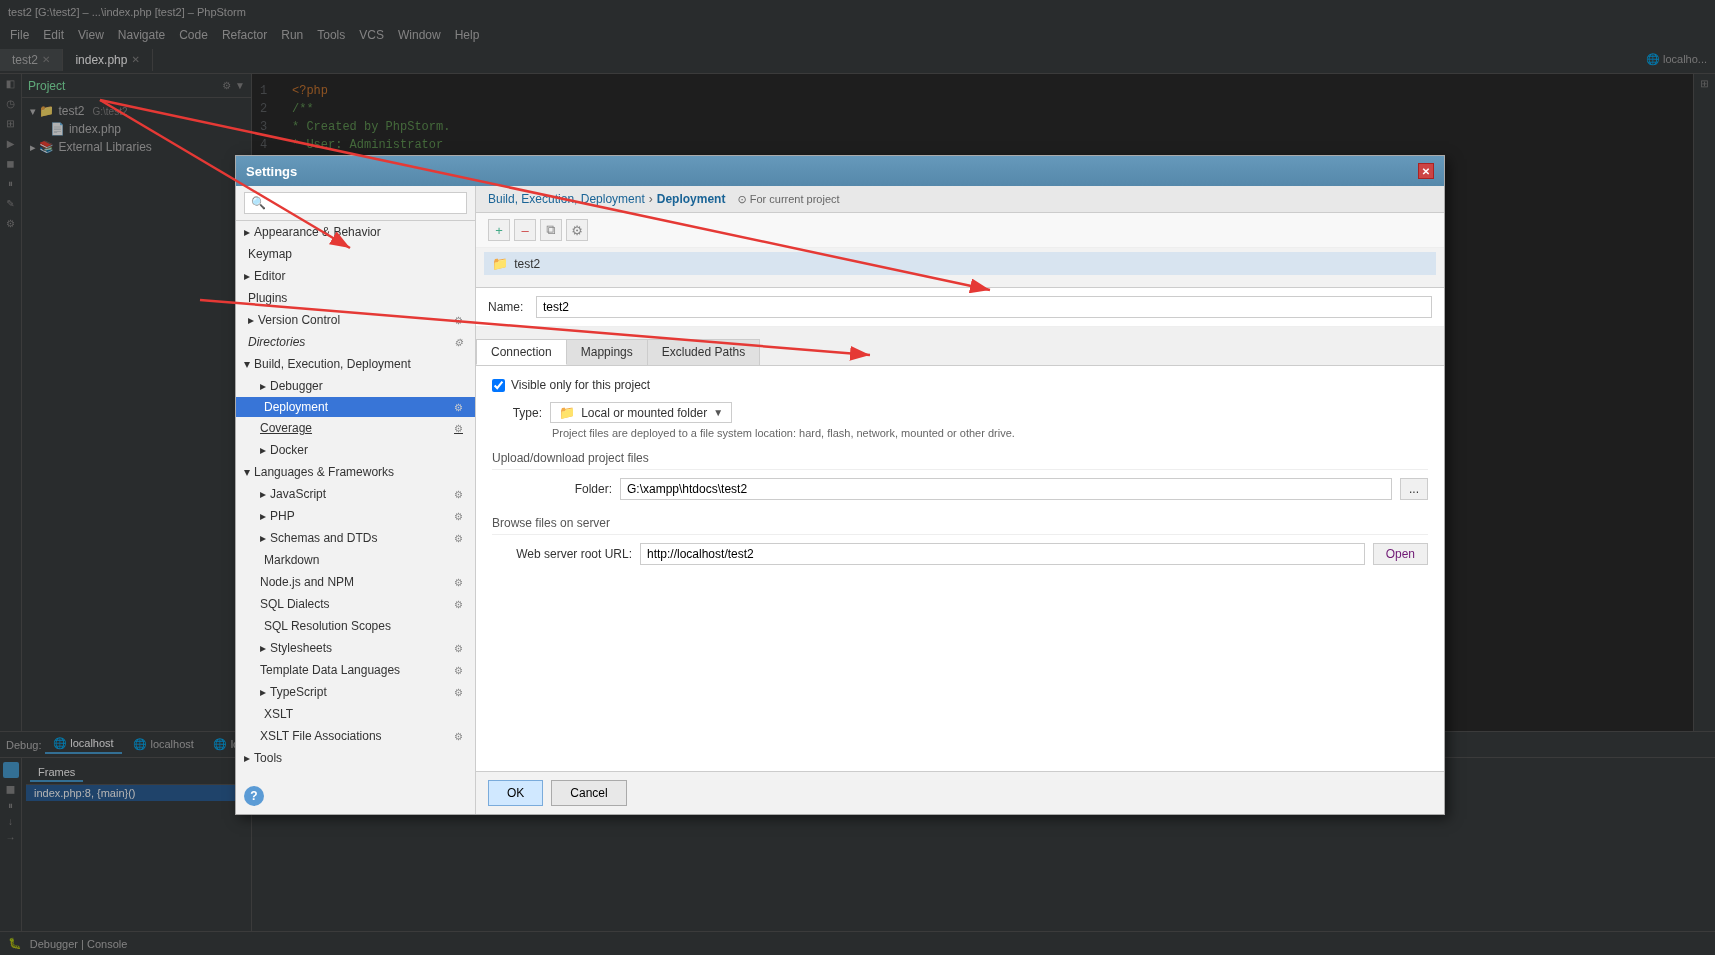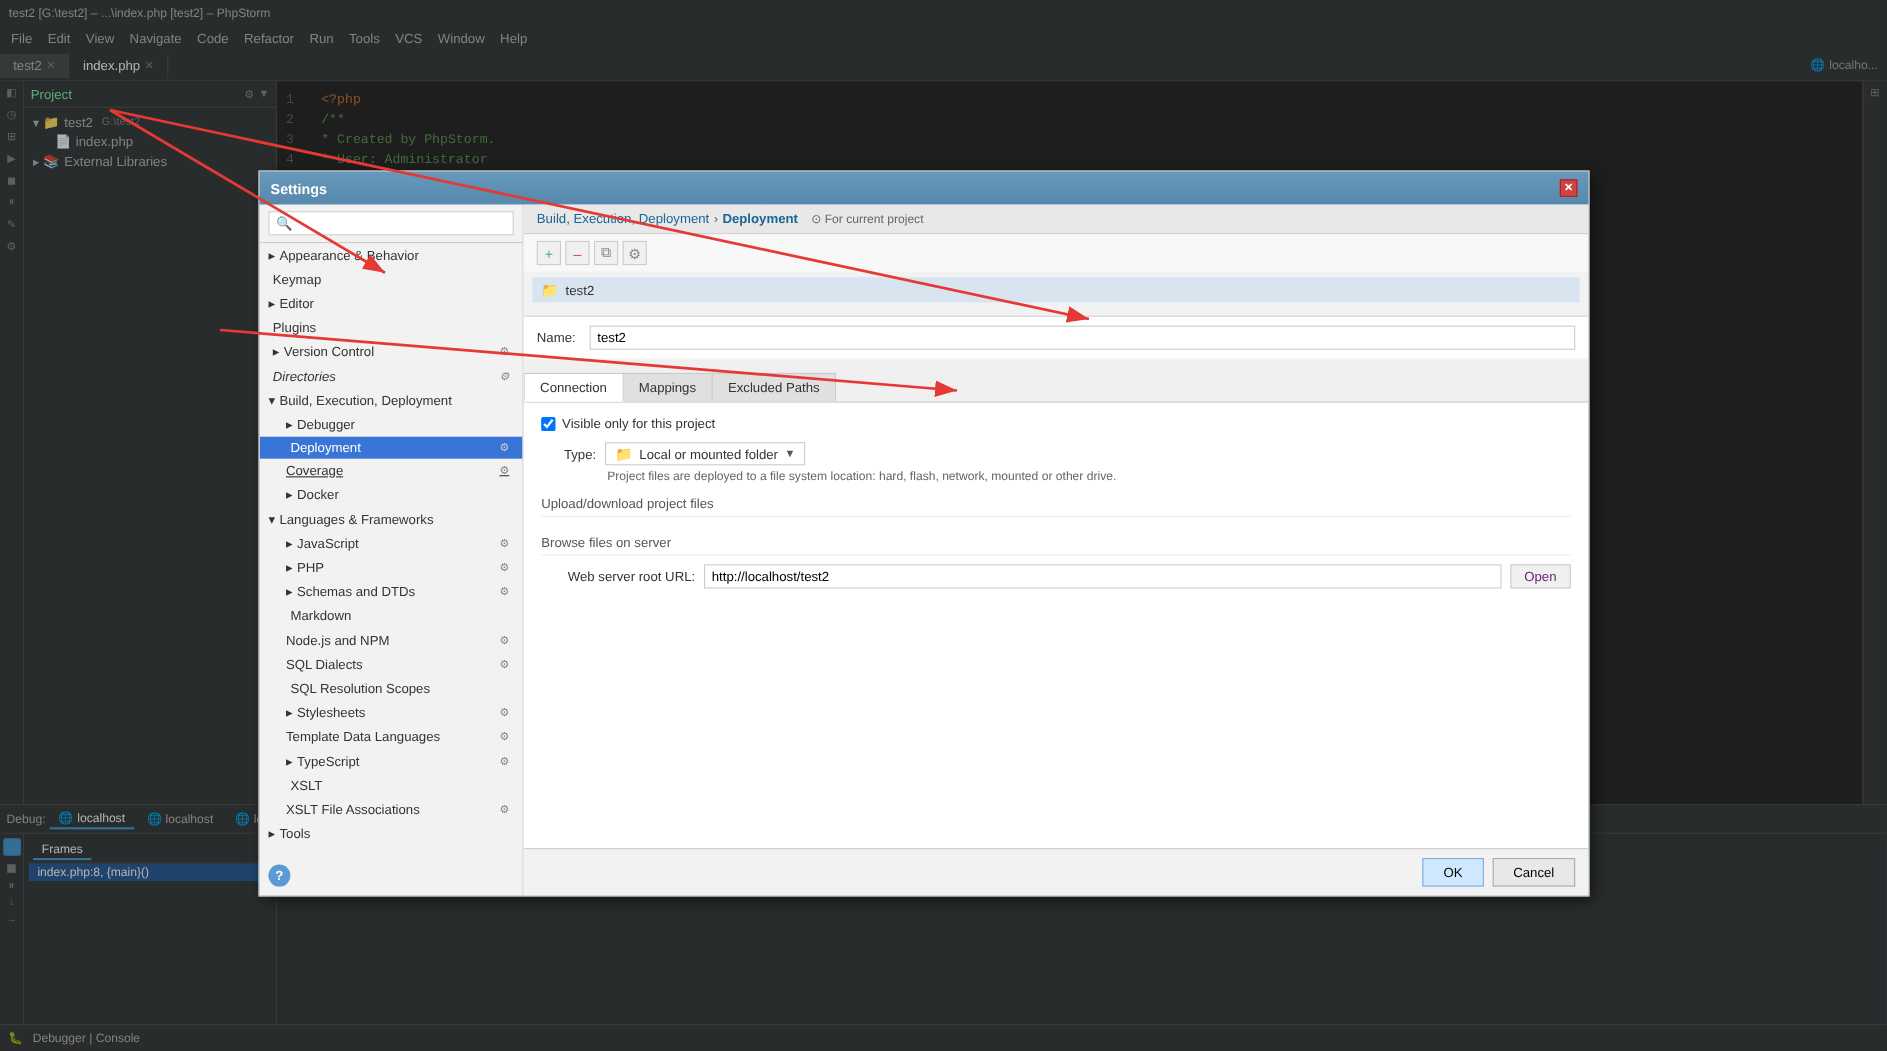--- a/index.html
+++ b/index.html
@@ -505,21 +505,20 @@
       cursor: pointer;
       font-size: 12px;
       color: #701a75;
     }
 
     
     .dialog-footer {
       padding: 8px 12px;
       border-top: 1px solid #ccc;
       display: flex;
-      justify-content: flex-end;
       gap: 8px;
       background: #f2f2f2;
     }
     .footer-btn {
       padding: 5px 18px;
       border: 1px solid #aaa;
       cursor: pointer;
       font-size: 12px;
       background: #e8e8e8;
     }
@@ -888,20 +887,25 @@
                 <span class="folder-icon">📁</span>
                 <span>Local or mounted folder</span>
                 <span class="arrow">▼</span>
               </div>
             </div>
 
             <div class="form-note" style="margin-left:60px;margin-bottom:12px;">Project files are deployed to a file system location: hard, flash, network, mounted or other drive.</div>
 
             <div class="section-title">Upload/download project files</div>
 
+            <div class="form-row">
+              <span class="form-label">Folder:</span>
+              <input class="form-input" type="text" value="G:\xampp\htdocs\test2" style="">
+              <button class="browse-btn">...</button>
+            </div>
 
             <div class="section-title" style="margin-top:16px;">Browse files on server</div>
 
             <div class="form-row">
               <span class="form-label" style="min-width:140px;">Web server root URL:</span>
               <input class="form-input" type="text" value="http://localhost/test2" style="">
               <button class="open-btn">Open</button>
             </div>
 
           </div>

